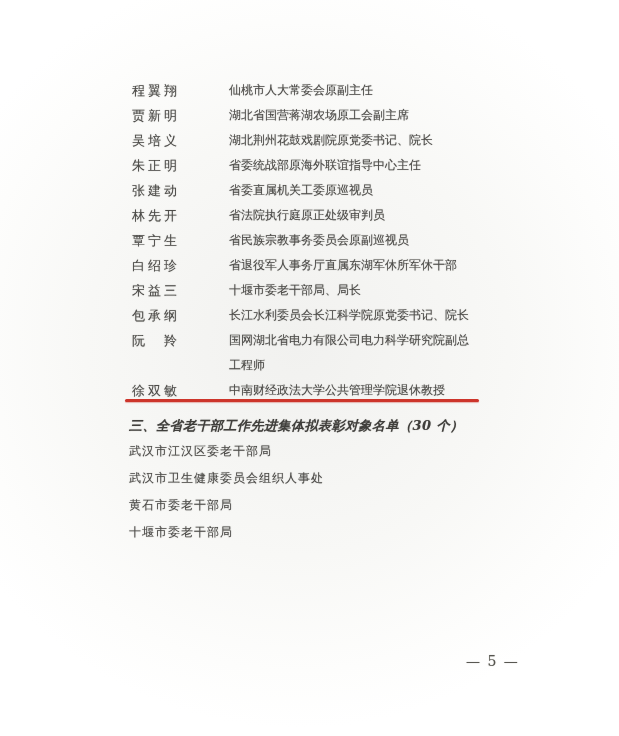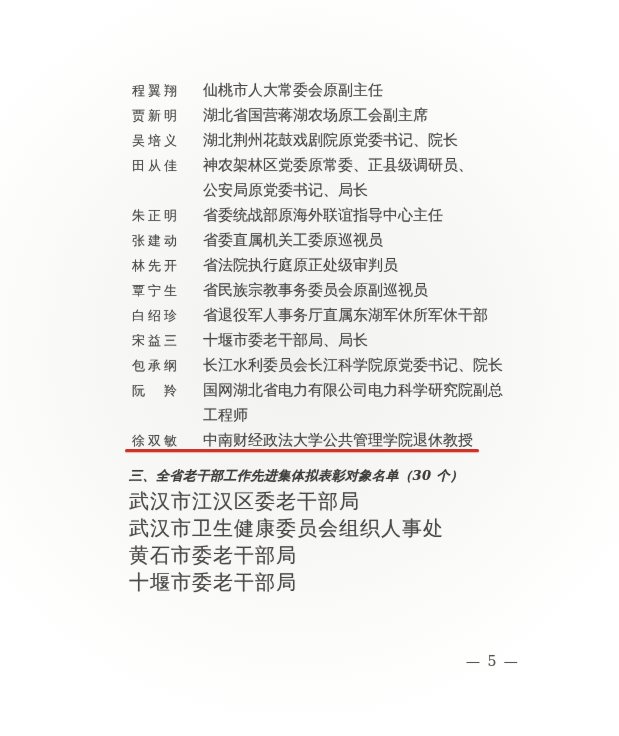--- a/index.html
+++ b/index.html
@@ -39,23 +39,24 @@
     width: 71px;
     font-size: 13px;
     line-height: 25px;
     letter-spacing: 3px;
     white-space: nowrap;
   }
   .entry .desc {
     flex: 1;
   }
   .entry .desc .line {
-    font-size: 15px;
+    font-size: 12px;
     line-height: 25px;
     white-space: nowrap;
+    margin-left: 26px;
   }
   .red-underline {
     position: absolute;
     left: -7px;
     top: 21px;
     width: 354px;
     height: 3px;
     border-radius: 2px;
     box-shadow: 0 1px 1px rgba(205, 55, 45, 0.35);
   }
@@ -66,21 +67,21 @@
     line-height: 25px;
     letter-spacing: 0.5px;
     color: #403f3c;
     white-space: nowrap;
     font-style: italic;
   }
   .clist {
     margin-left: -3px;
   }
   .clist .item {
-    font-size: 20px;
+    font-size: 12px;
     line-height: 27px;
     letter-spacing: 1px;
     white-space: nowrap;
   }
   .pagenum {
     position: absolute;
     left: 466px;
     top: 653px;
     font-size: 14px;
     letter-spacing: 1.5px;
@@ -108,28 +109,20 @@
 </span>
   </div>
 
   <div class="entry">
     <span class="name scan">吴培义</span>
     <span class="desc">
   <div class="line scan">湖北荆州花鼓戏剧院原党委书记、院长</div>
 </span>
   </div>
 
-  <div class="entry">
-    <span class="name scan">田从佳</span>
-    <span class="desc">
-  <div class="line scan">神农架林区党委原常委、正县级调研员、</div>
-
-  <div class="line scan">公安局原党委书记、局长</div>
-</span>
-  </div>
 
   <div class="entry">
     <span class="name scan">朱正明</span>
     <span class="desc">
   <div class="line scan">省委统战部原海外联谊指导中心主任</div>
 </span>
   </div>
 
   <div class="entry">
     <span class="name scan">张建动</span>

